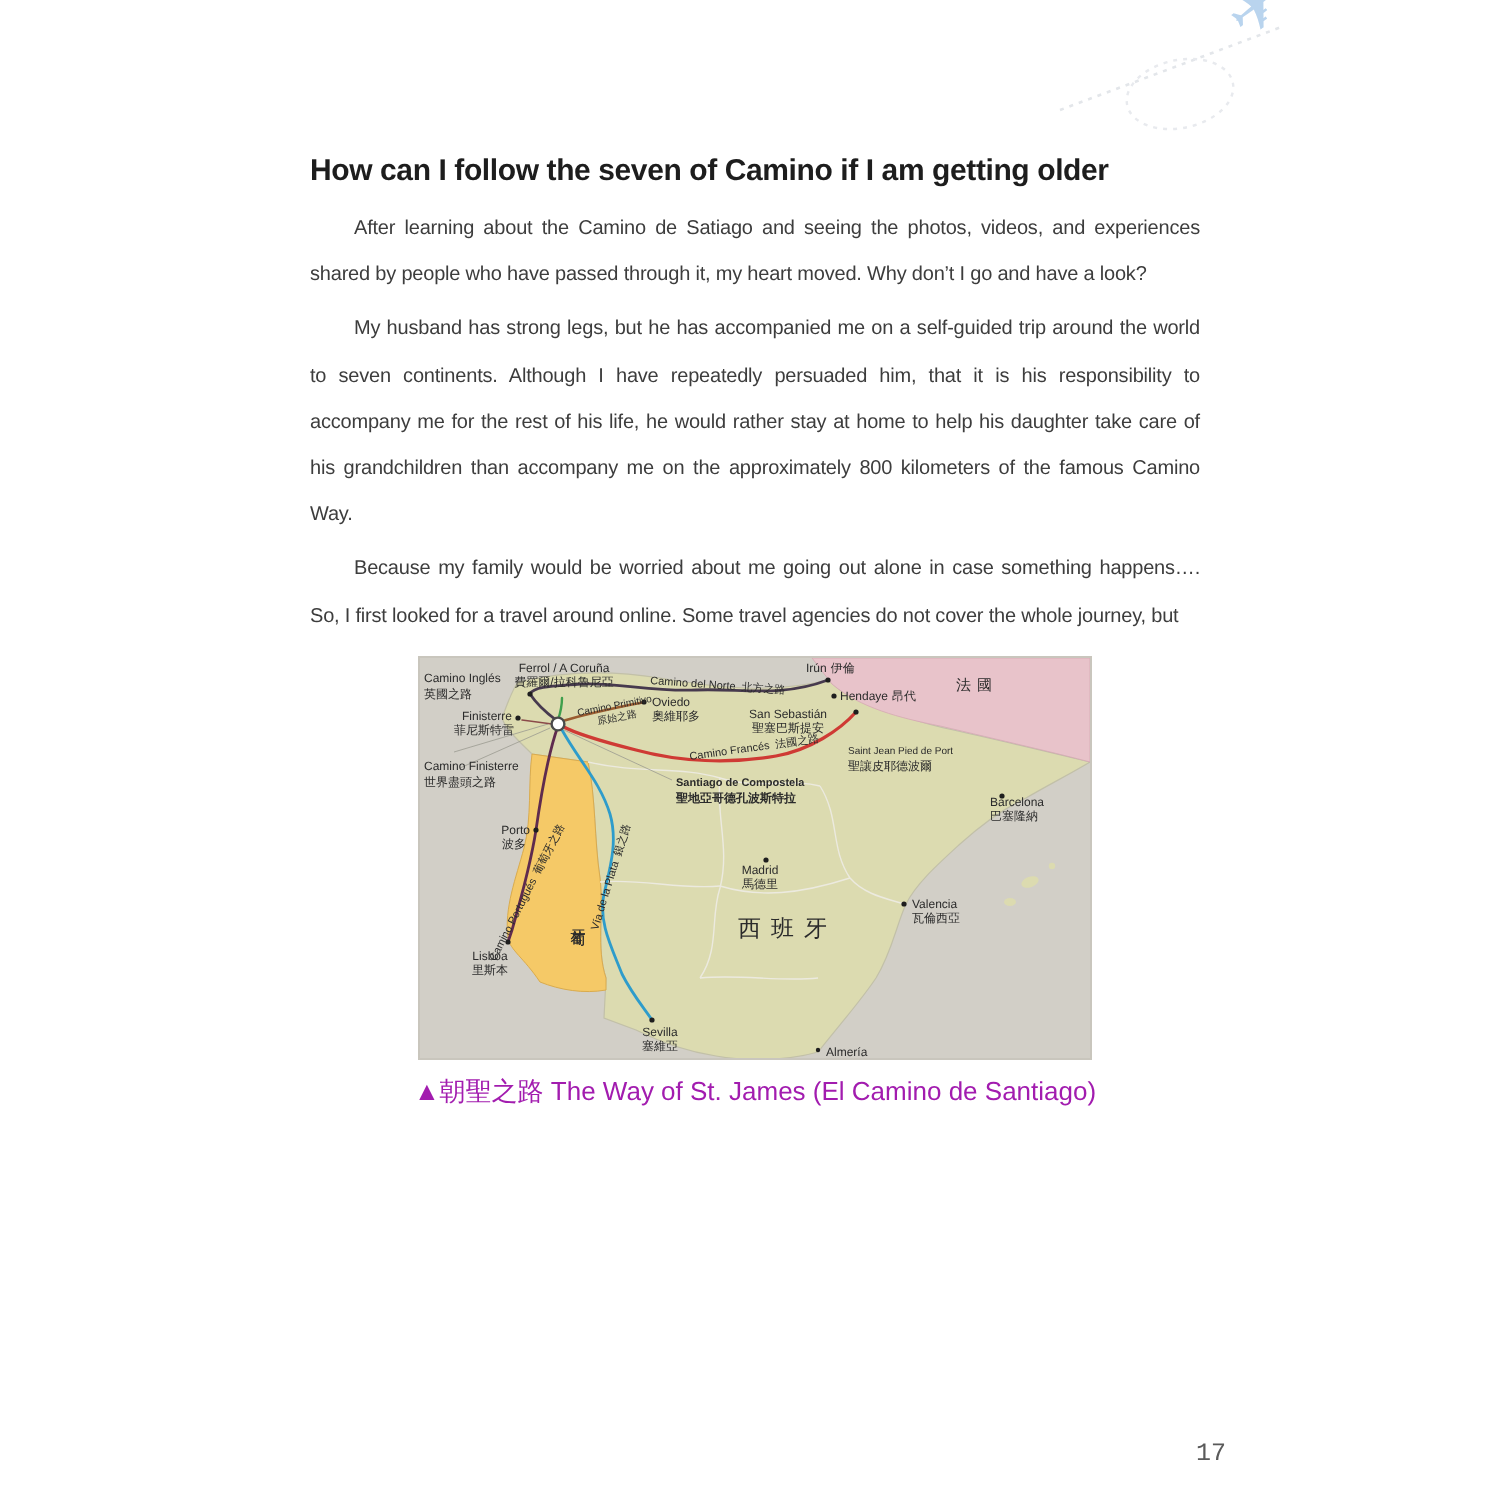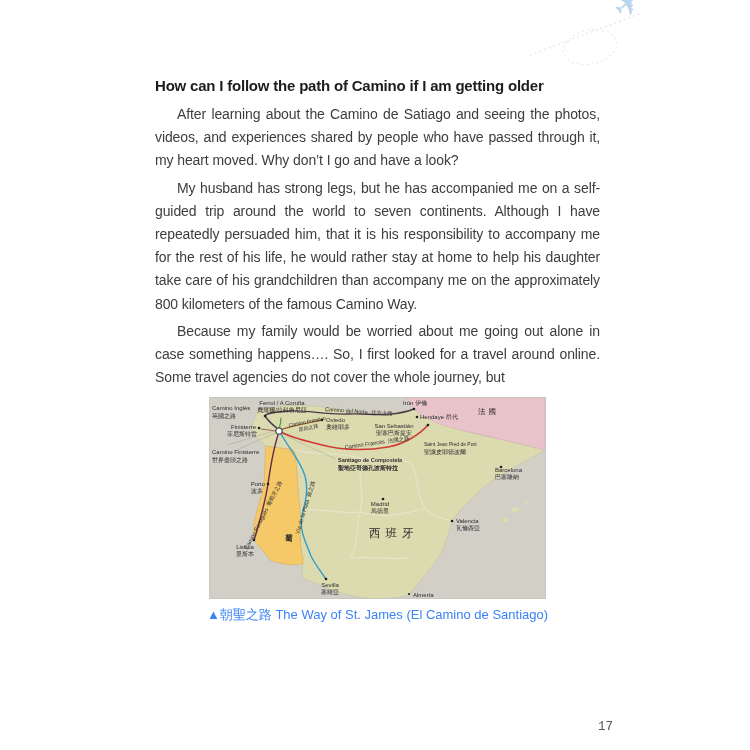--- a/index.html
+++ b/index.html
@@ -14,27 +14,27 @@
     position:absolute;left:124px;top:-12px;
     font-size:32px;color:#b9d4ee;line-height:1;
     transform:rotate(-38deg);
   }
   
   .content{position:absolute;left:155px;top:75px;width:445px;}
   .title{font-weight:bold;font-size:15px;line-height:21px;color:#1d1d1d;
          letter-spacing:-0.2px;white-space:nowrap;}
   .title-block{margin-bottom:7px;}
   .para{
-    font-size:14px;line-height:23.2px;color:#3d3d3d;
+    font-size:10px;line-height:23.2px;color:#3d3d3d;
     text-align:justify;text-indent:22px;margin:0 0 4px 0;letter-spacing:-0.1px;
   }
   
   .figure{margin-top:8px;text-align:center;}
   .map-wrap{width:335px;height:200px;margin:0 auto;border:1px solid #c9c6bd;box-sizing:content-box;}
-  .caption{margin-top:7px;font-size:13px;color:#3b82f6;letter-spacing:0;text-align:center;}
+  .caption{margin-top:7px;font-size:13px;color:#a21caf;letter-spacing:0;text-align:center;}
   
   .map-wrap svg text{font-family:"Liberation Sans",sans-serif;fill:#2b2b2b;}
   .t6{font-size:6px;} .t55{font-size:5.5px;} .t5{font-size:5px;}
   .bold{font-weight:bold;}
   .country{font-family:"Liberation Serif",serif;}
   
   .page-num{position:absolute;left:598px;top:720px;font-size:12.5px;color:#5a5a5a;font-family:Liberation Mono, monospace;}
 </style>
 </head>
 <body>
@@ -42,21 +42,21 @@
 <div class="plane-deco">
   <svg width="210" height="80" viewBox="0 0 210 80">
     <path d="M 40 55 L 152 13" fill="none" stroke="#e3e6ea" stroke-width="1.3" stroke-dasharray="2 3"></path>
     <ellipse cx="100" cy="47" rx="27" ry="17" fill="none" stroke="#e8eaee" stroke-width="1.2" stroke-dasharray="2 3" transform="rotate(-12 100 47)"></ellipse>
   </svg>
   <span class="plane-glyph">✈</span>
 </div>
 
 <main class="content">
   <div class="title-block">
-    <div class="title">How can I follow the path of Camino if I am getting older</div>
+    <div class="title">How can I follow the seven of Camino if I am getting older</div>
   </div>
   <p class="para">After learning about the Camino de Satiago and seeing the photos, videos, and experiences shared by people who have passed through it, my heart moved. Why don’t I go and have a look?</p>
   <p class="para">My husband has strong legs, but he has accompanied me on a self-guided trip around the world to seven continents. Although I have repeatedly persuaded him, that it is his responsibility to accompany me for the rest of his life, he would rather stay at home to help his daughter take care of his grandchildren than accompany me on the approximately 800 kilometers of the famous Camino Way.</p>
   <p class="para">Because my family would be worried about me going out alone in case something happens…. So, I first looked for a travel around online. Some travel agencies do not cover the whole journey, but</p>
 
   <figure class="figure" style="margin:8px 0 0 0;">
     <div class="map-wrap">
       <svg width="335" height="200" viewBox="0 0 335 200">
 
         <rect x="0" y="0" width="335" height="200" fill="#d2cfc7"></rect>

